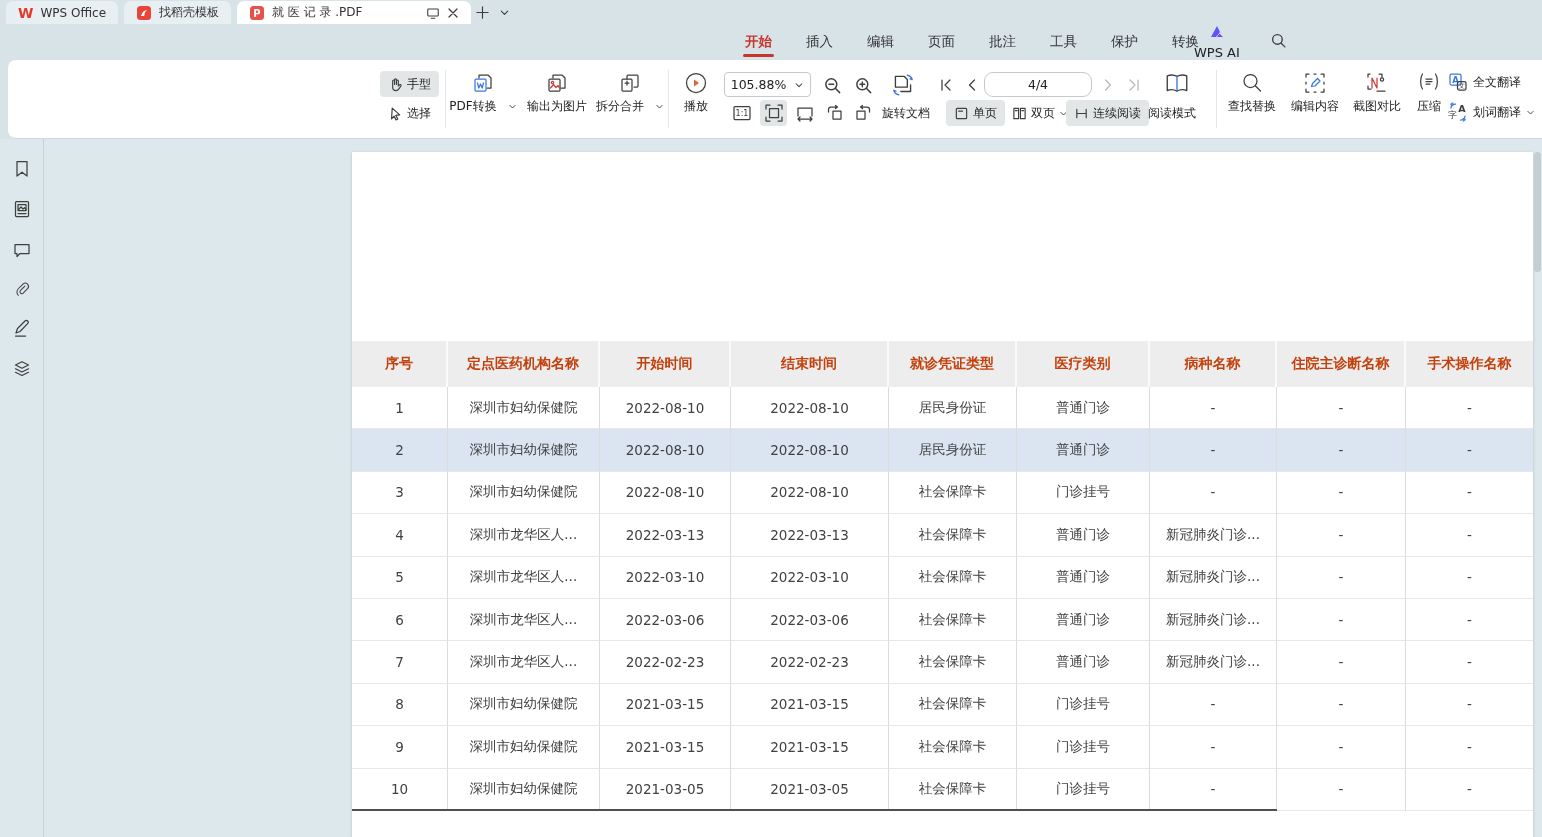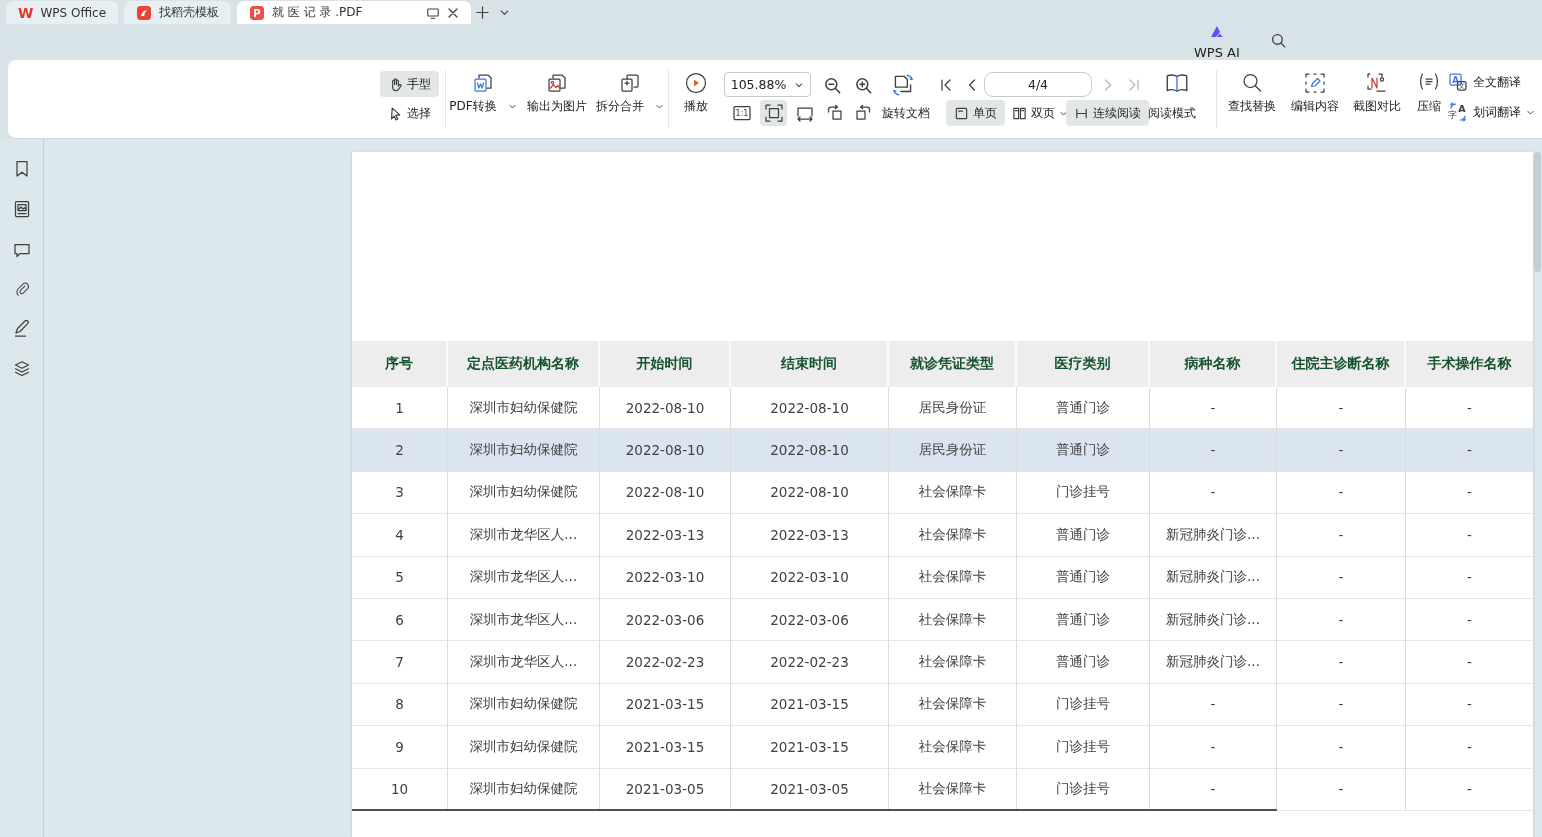--- a/index.html
+++ b/index.html
@@ -64,21 +64,21 @@
       background:#c3ced2; border-radius:4px; }
 
   
   .dtable { position:absolute; left:0; top:189px; width:1181px; color:#414141; }
   .t-row, .t-head { display:grid;
       grid-template-columns:96px 152px 131px 158px 128px 133px 127px 129px 127px; }
   .t-head { height:46px; }
   .t-row { height:42.4px; }
   .t-row.hl { background:#dbe5f2; }
   .th { background:#ededed; display:flex; align-items:center; justify-content:center;
-      font-weight:bold; font-size:14px; color:#14532d; border-right:2px solid #fafafa; white-space:nowrap; }
+      font-weight:bold; font-size:14px; color:#c2410c; border-right:2px solid #fafafa; white-space:nowrap; }
   .th:last-child { border-right:none; }
   .td { display:flex; align-items:center; justify-content:center; font-size:13.5px;
       border-right:1px solid #dcdcdc; border-bottom:1px solid #e7e7e7; white-space:nowrap; overflow:hidden; }
   .td:last-child { border-right:none; }
   .darkline { position:absolute; left:0; top:468px; width:925px; height:2px; background:#4f4f4f; }
 </style>
 </head>
 <body>
 
 <div class="app">
@@ -116,20 +116,30 @@
       </svg>
     </div>
     <div class="tabchev">
       <svg width="11" height="11" viewBox="0 0 12 12">
         <path d="M2.5 4.5L6 8l3.5-3.5" class="stk"></path>
       </svg>
     </div>
   </div>
 
   <div class="menubar">
+    <div class="menus">
+      <span class="menu-item active">开始</span>
+      <span class="menu-item">插入</span>
+      <span class="menu-item">编辑</span>
+      <span class="menu-item">页面</span>
+      <span class="menu-item">批注</span>
+      <span class="menu-item">工具</span>
+      <span class="menu-item">保护</span>
+      <span class="menu-item">转换</span>
+    </div>
     <div class="wps-ai">
       <svg width="16" height="16" viewBox="0 0 16 16">
         <defs>
             <linearGradient id="aig" x1="0" y1="0" x2="1" y2="1">
           <stop offset="0" stop-color="#2b6bff"></stop>
               <stop offset="1" stop-color="#8a3bff"></stop>
         </linearGradient>
           </defs>
         <path d="M2 13L8 2l3 6-4 5zM10.5 9.5L14 13h-6z" fill="url(#aig)"></path>
       </svg>

